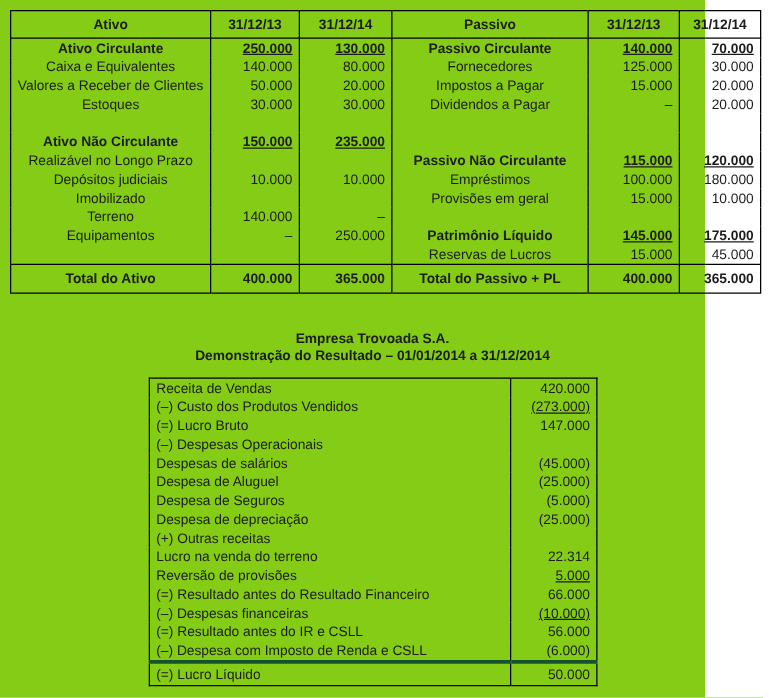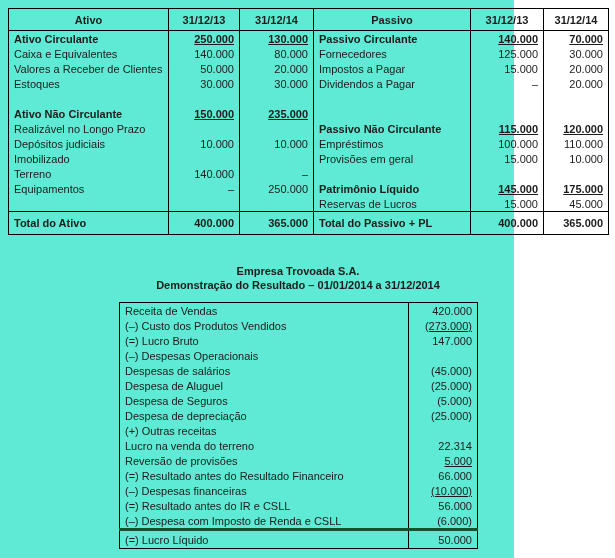--- a/index.html
+++ b/index.html
@@ -3,21 +3,21 @@
 <meta charset="utf-8">
 <style>
   html, body { margin: 0; padding: 0; }
   body {
     width: 615px; height: 558px;
     background: #ffffff;
     font-family: "Liberation Sans", sans-serif;
     font-size: 11px;
     color: #1c1c1c;
   }
-  .page { position: relative; width: 514px; height: 558px; background:#5eead4;text-decoration:underline; }
+  .page { position: relative; width: 564px; height: 558px; background:#84cc16;text-decoration:underline; }
 
   
   table.bs {
     position: absolute; left: 8px; top: 8px;
     width: 600px;
     border-collapse: collapse;
     table-layout: fixed;
     border: 1px solid #000;
   }
   table.bs th, table.bs td {
@@ -34,21 +34,21 @@
     border-bottom: 1px solid #000;
     height: 21px;
     text-align: center;
     font-weight: bold;
   }
   table.bs tfoot td {
     border-top: 1px solid #000;
     height: 22px;
     font-weight: bold;
   }
-  table.bs td.lbl { text-align: left; }
+  table.bs td.lbl { text-align: center; }
   table.bs td.num { text-align: right; }
   .bold { font-weight: bold; }
   .ul { text-decoration: underline; }
 
   
   .is-wrap { position: absolute; left: 119px; top: 264px; width: 358px; }
   .is-title { text-align: center; font-weight: bold; line-height: 14px; white-space: nowrap; }
   table.is {
     margin-top: 10px;
     width: 358px;
@@ -150,21 +150,21 @@
           <td class="lbl bold">Passivo Não Circulante</td>
           <td class="num bold ul">115.000</td>
           <td class="num bold ul">120.000</td>
         </tr>
         <tr>
           <td class="lbl">Depósitos judiciais</td>
           <td class="num">10.000</td>
           <td class="num">10.000</td>
           <td class="lbl">Empréstimos</td>
           <td class="num">100.000</td>
-          <td class="num">110.000</td>
+          <td class="num">180.000</td>
         </tr>
         <tr>
           <td class="lbl">Imobilizado</td>
           <td class="num"></td>
           <td class="num"></td>
           <td class="lbl">Provisões em geral</td>
           <td class="num">15.000</td>
           <td class="num">10.000</td>
         </tr>
         <tr>

